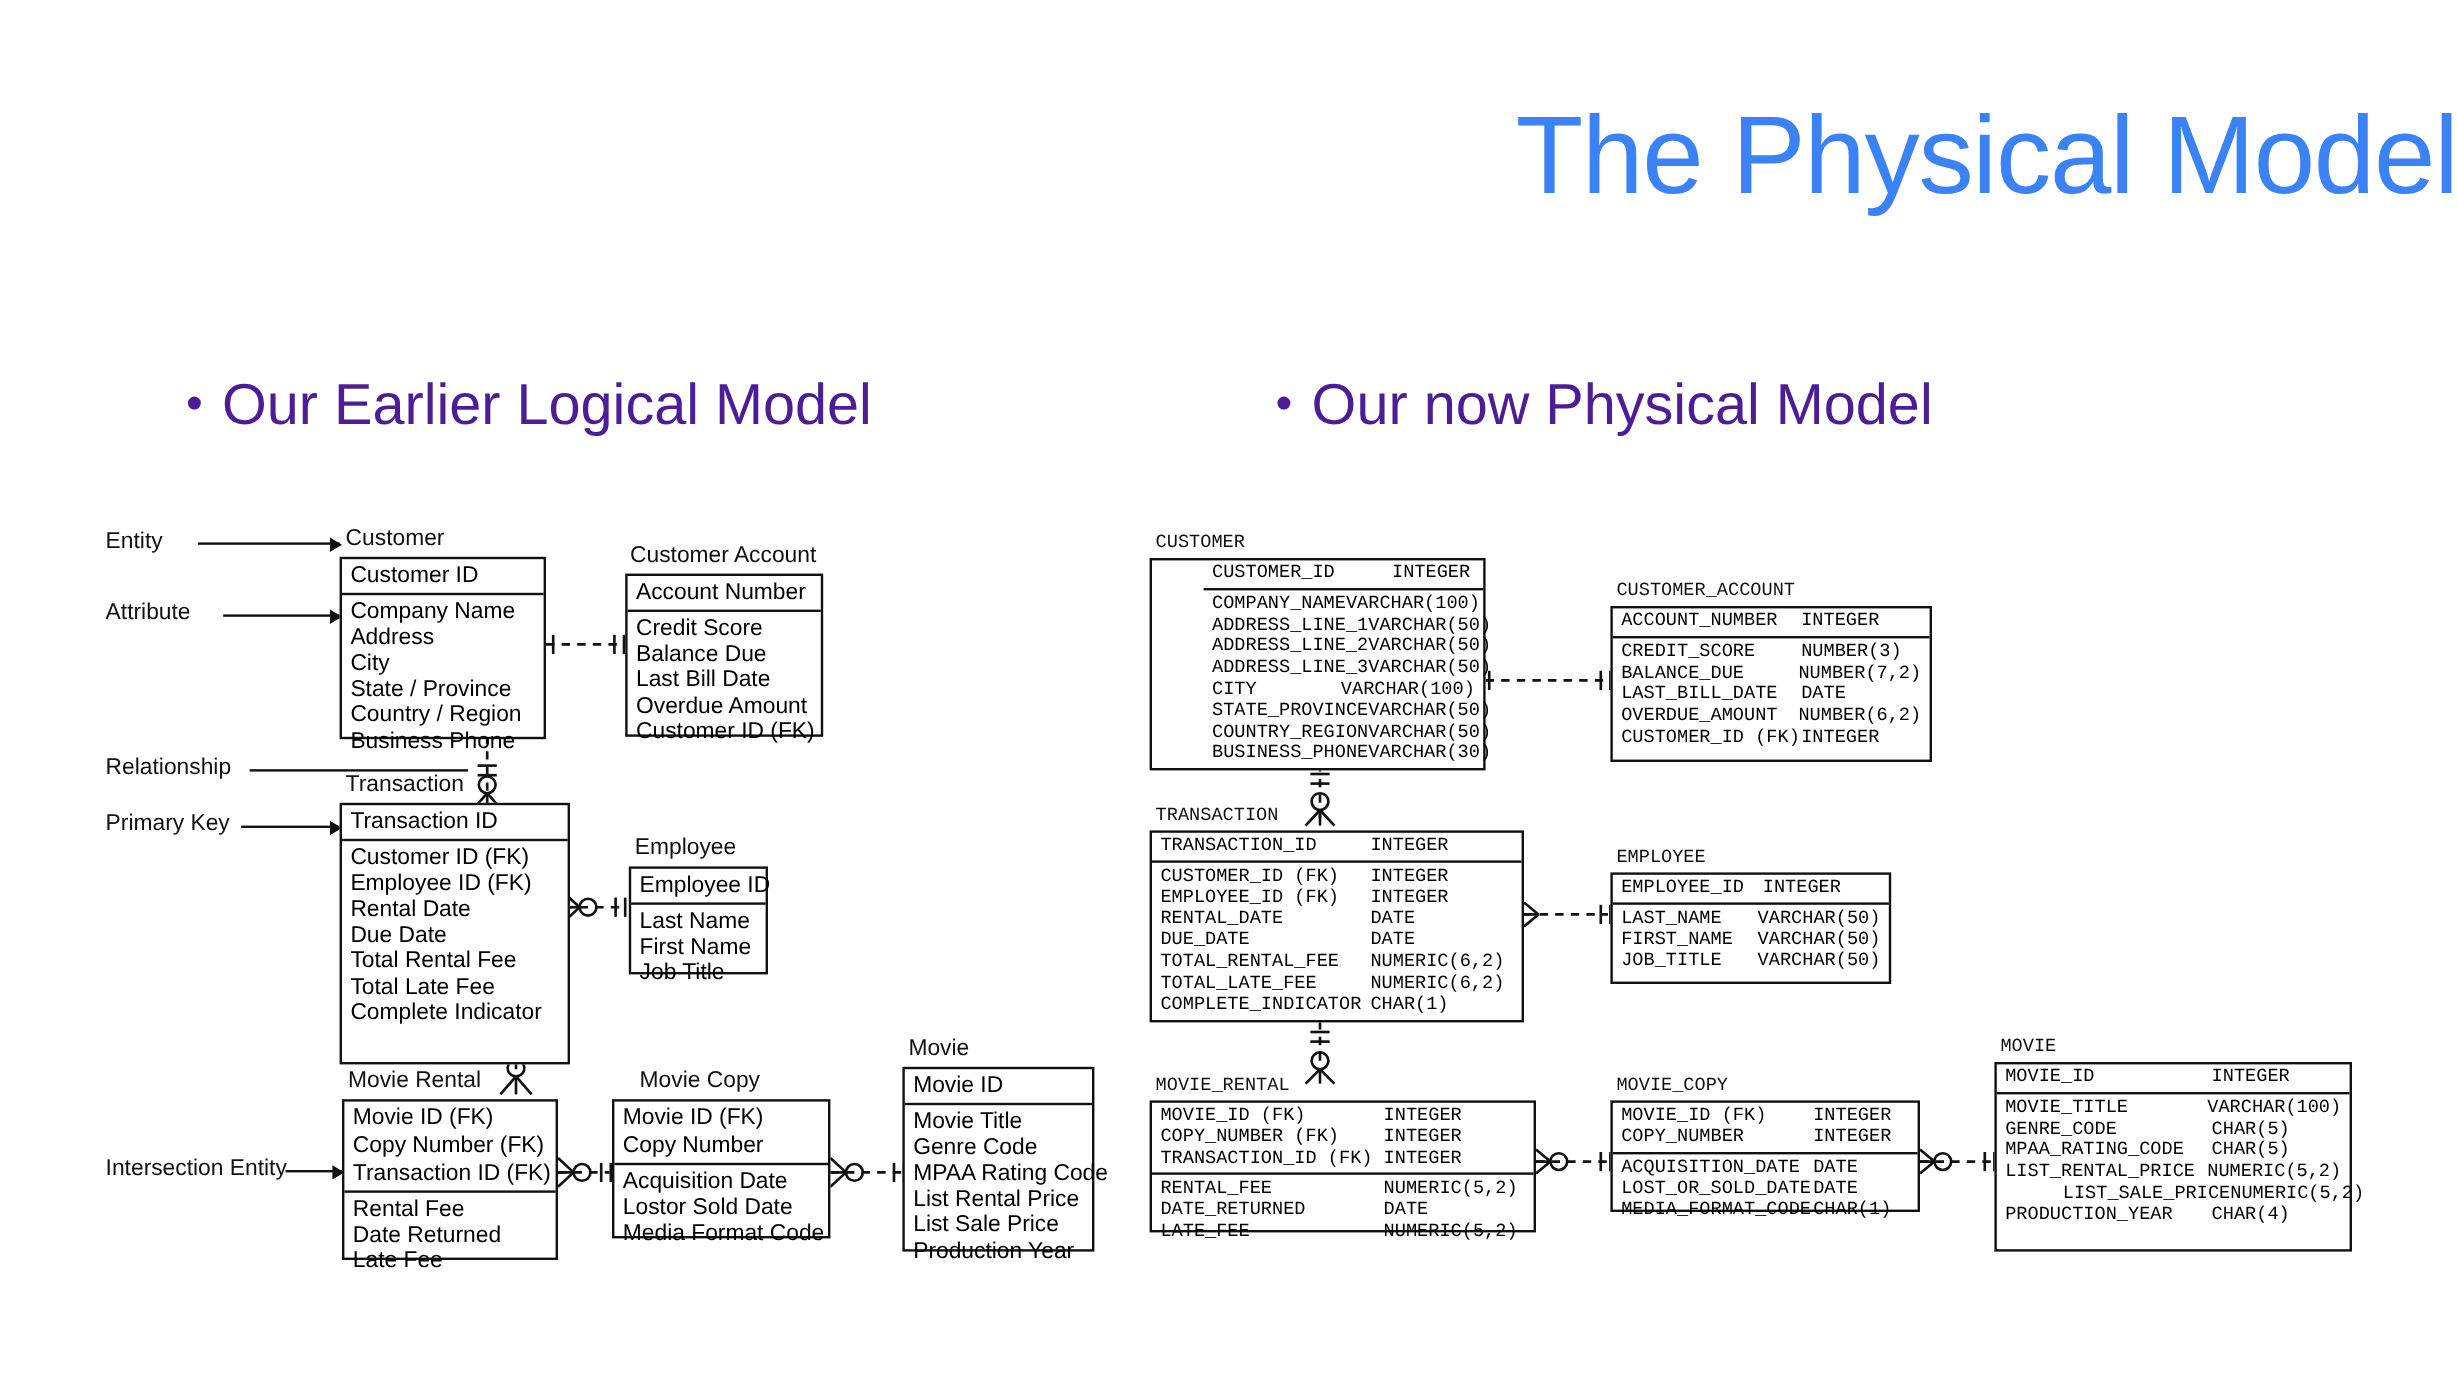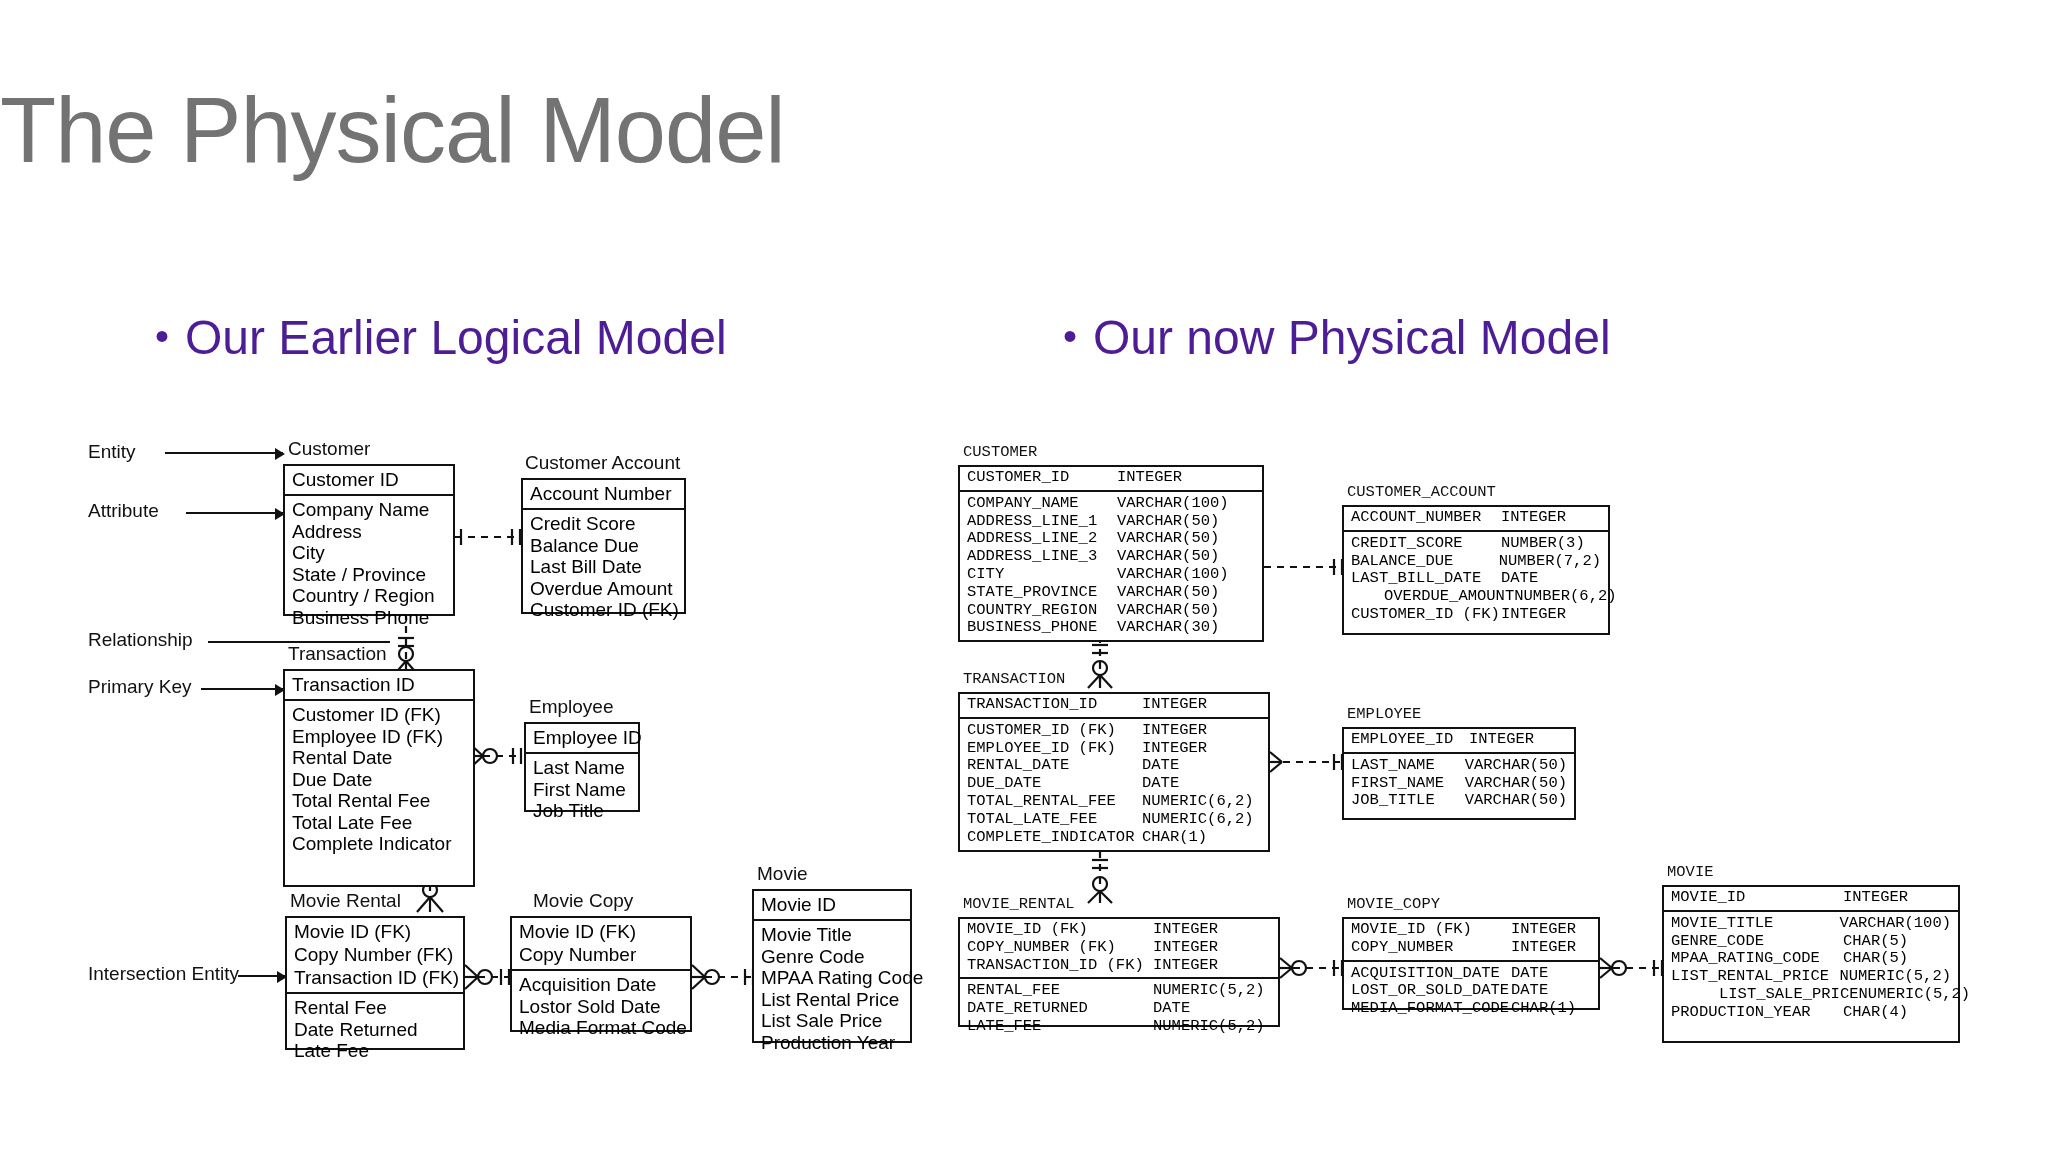--- a/index.html
+++ b/index.html
@@ -15,26 +15,26 @@
     color: #000000;
     overflow: hidden;
   }
 
   
   #slide-title {
     position: absolute;
     top: 82px;
     left: 0;
     width: 2048px;
-    text-align: left;
+    text-align: right;
     font-size: 92px;
     font-weight: 400;
     letter-spacing: -1px;
     line-height: 1.05;
-    color: #737373;
+    color: #3b82f6;
   }
   .bullet-heading {
     position: absolute;
     font-size: 48px;
     font-weight: 400;
     color: #4c1d95;
     white-space: nowrap;
   }
   .bullet-heading .dot {
     display: inline-block;
@@ -341,21 +341,21 @@
       <div class="er-row">List Sale Price</div>
       <div class="er-row">Production Year</div>
     </div>
   </div>
 
 </div>
 
 <div class="physical">
 
   <div class="er-caption" style="left:963px; top:443px;">CUSTOMER</div>
-  <div class="er-box" style="left:958px; top:465px; width:306px; height:177px;">
+  <div class="er-box" style="left:958px; top:465px; width:280px; height:177px;padding-left:43px;">
     <div class="er-key">
       <div class="er-row">
         <span class="colname" style="width:150px;">CUSTOMER_ID</span>
         <span class="coltype">INTEGER</span>
       </div>
     </div>
     <div class="er-body">
       <div class="er-row">
           <span class="colname" style="width:150px;">COMPANY_NAME</span>
           <span class="coltype">VARCHAR(100)</span>
@@ -406,21 +406,21 @@
         </div>
       <div class="er-row">
           <span class="colname" style="width:150px;">BALANCE_DUE</span>
           <span class="coltype">NUMBER(7,2)</span>
         </div>
       <div class="er-row">
           <span class="colname" style="width:150px;">LAST_BILL_DATE</span>
           <span class="coltype">DATE</span>
         </div>
       <div class="er-row">
-          <span class="colname" style="width:150px;margin-left:33px;">OVERDUE_AMOUNT</span>
+          <span class="colname" style="width:150px;">OVERDUE_AMOUNT</span>
           <span class="coltype">NUMBER(6,2)</span>
         </div>
       <div class="er-row">
           <span class="colname" style="width:150px;">CUSTOMER_ID (FK)</span>
           <span class="coltype">INTEGER</span>
         </div>
     </div>
   </div>
 
   <div class="er-caption" style="left:963px; top:670px;">TRANSACTION</div>

